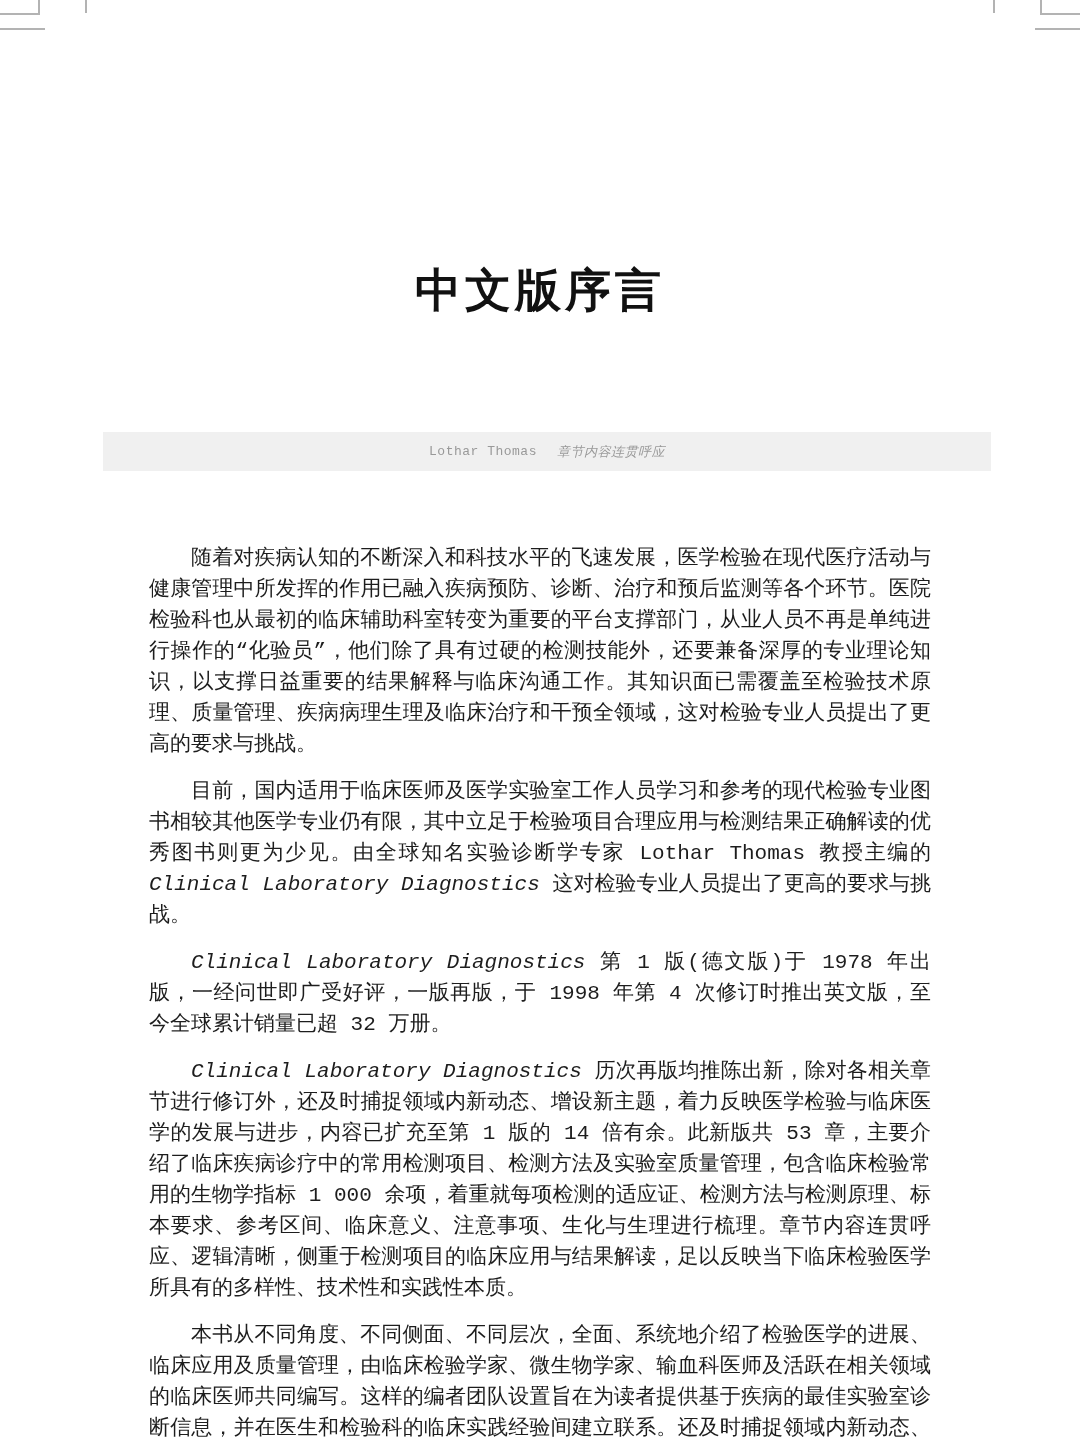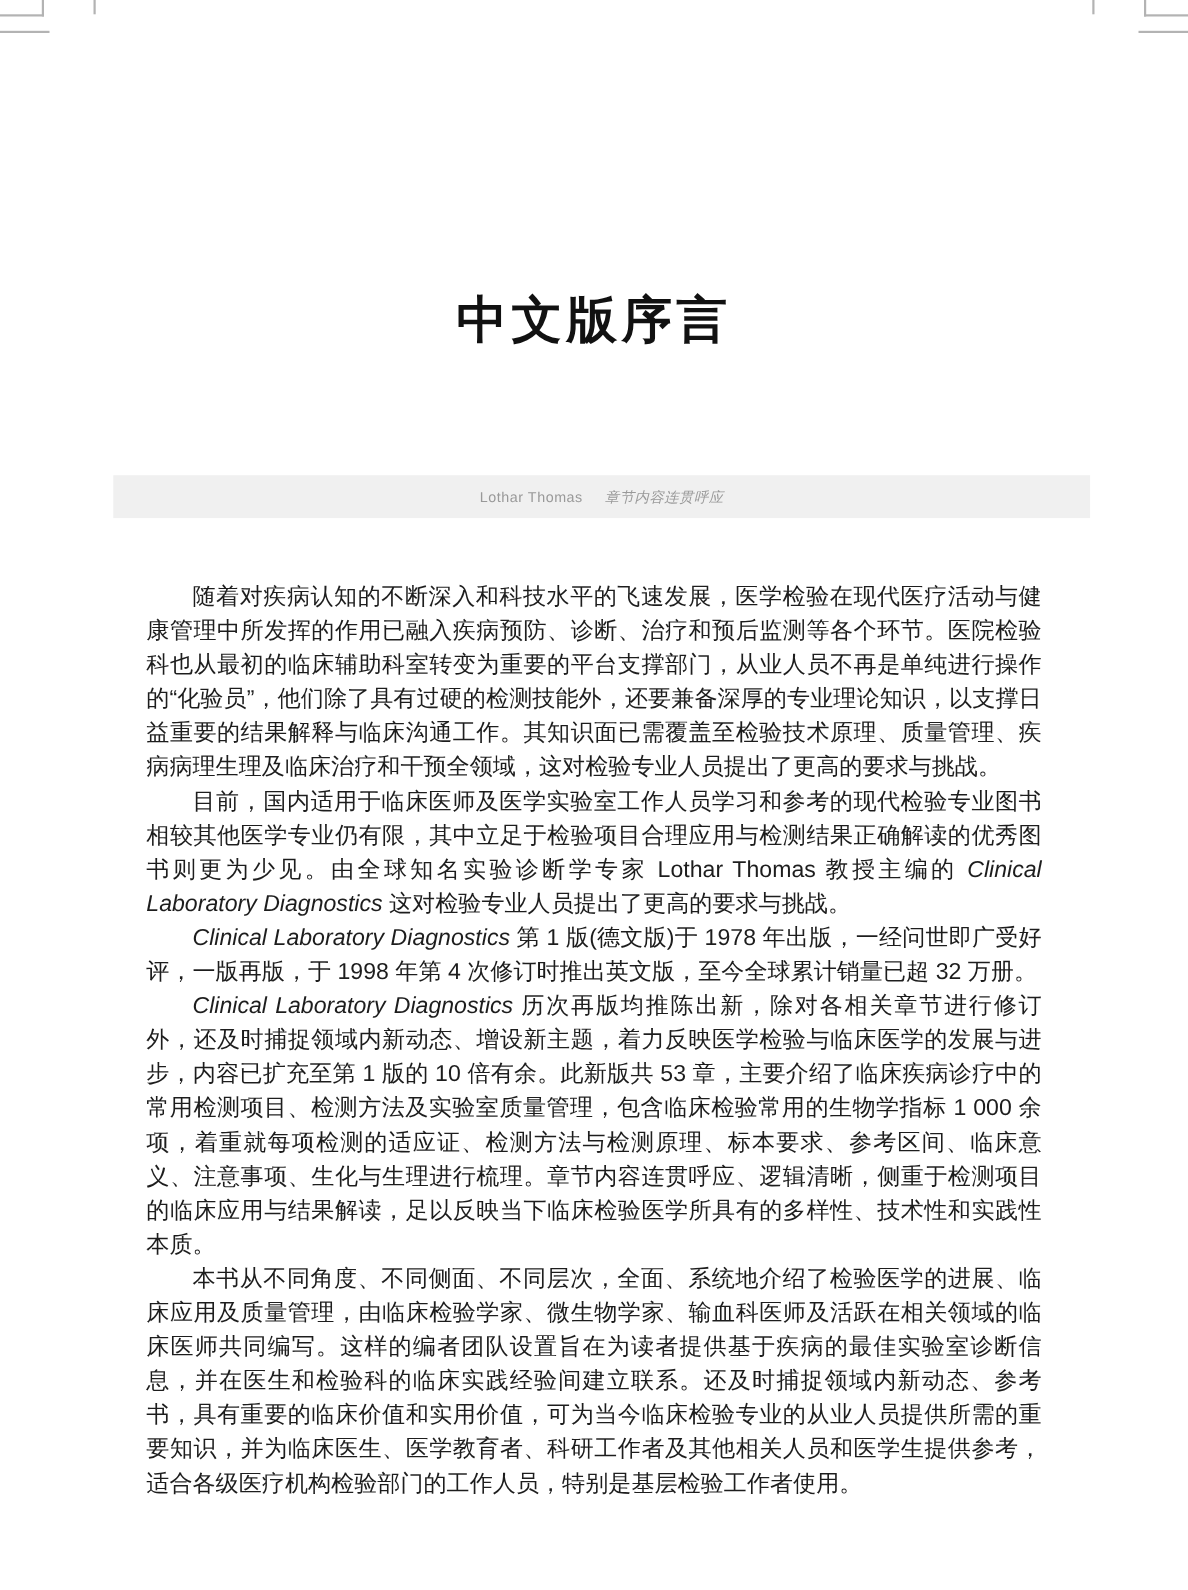--- a/index.html
+++ b/index.html
@@ -6,21 +6,21 @@
     margin: 0;
     padding: 0;
     background: #ffffff;
   }
   .page {
     position: relative;
     width: 1080px;
     height: 1445px;
     background: #ffffff;
     overflow: hidden;
-    font-family: Liberation Sans, sans-serif;
+    font-family: Liberation Mono, monospace;
   }
   
   .trim {
     position: absolute;
     background: #b3b3b3;
   }
   .tm-l-corner-v { left: 38px;   top: 0;    width: 2px;  height: 15px; }
   .tm-l-corner-h { left: 0;      top: 13px; width: 40px; height: 2px;  }
   .tm-l-tick     { left: 85px;   top: 0;    width: 2px;  height: 13px; }
   .tm-l-line2    { left: 0;      top: 28px; width: 45px; height: 2px;  }
@@ -63,21 +63,21 @@
     position: absolute;
     left: 133px;
     top: 527px;
     width: 814px;
     font-size: 21px;
     line-height: 31px;
     color: #1d1d1d;
     text-align: justify;
   }
   .body-text p {
-    margin: 0;
+    margin: 16px;
     text-indent: 2em;
   }
   .lat-italic {
     font-style: italic;
   }
 </style>
 </head>
 <body>
 
 <div class="page">
@@ -95,17 +95,17 @@
 
   <div class="band">
     <span class="en">Lothar Thomas</span>
     <span class="cn">章节内容连贯呼应</span>
   </div>
 
   <div class="body-text" id="body-text">
       <p><span class="">随着对疾病认知的不断深入和科技水平的飞速发展，医学检验在现代医疗活动与健康管理中所发挥的作用已融入疾病预防、诊断、治疗和预后监测等各个环节。医院检验科也从最初的临床辅助科室转变为重要的平台支撑部门，从业人员不再是单纯进行操作的“化验员”，他们除了具有过硬的检测技能外，还要兼备深厚的专业理论知识，以支撑日益重要的结果解释与临床沟通工作。其知识面已需覆盖至检验技术原理、质量管理、疾病病理生理及临床治疗和干预全领域，这对检验专业人员提出了更高的要求与挑战。</span></p>
       <p><span class="">目前，国内适用于临床医师及医学实验室工作人员学习和参考的现代检验专业图书相较其他医学专业仍有限，其中立足于检验项目合理应用与检测结果正确解读的优秀图书则更为少见。由全球知名实验诊断学专家 Lothar Thomas 教授主编的 </span><span class="lat-italic">Clinical Laboratory Diagnostics</span><span class=""> 这对检验专业人员提出了更高的要求与挑战。</span></p>
       <p><span class="lat-italic">Clinical Laboratory Diagnostics</span><span class=""> 第 1 版(德文版)于 1978 年出版，一经问世即广受好评，一版再版，于 1998 年第 4 次修订时推出英文版，至今全球累计销量已超 32 万册。</span></p>
-      <p><span class="lat-italic">Clinical Laboratory Diagnostics</span><span class=""> 历次再版均推陈出新，除对各相关章节进行修订外，还及时捕捉领域内新动态、增设新主题，着力反映医学检验与临床医学的发展与进步，内容已扩充至第 1 版的 10 倍有余。此新版共 53 章，主要介绍了临床疾病诊疗中的常用检测项目、检测方法及实验室质量管理，包含临床检验常用的生物学指标 1 000 余项，着重就每项检测的适应证、检测方法与检测原理、标本要求、参考区间、临床意义、注意事项、生化与生理进行梳理。章节内容连贯呼应、逻辑清晰，侧重于检测项目的临床应用与结果解读，足以反映当下临床检验医学所具有的多样性、技术性和实践性本质。</span></p>
+      <p><span class="lat-italic">Clinical Laboratory Diagnostics</span><span class=""> 历次再版均推陈出新，除对各相关章节进行修订外，还及时捕捉领域内新动态、增设新主题，着力反映医学检验与临床医学的发展与进步，内容已扩充至第 1 版的 14 倍有余。此新版共 53 章，主要介绍了临床疾病诊疗中的常用检测项目、检测方法及实验室质量管理，包含临床检验常用的生物学指标 1 000 余项，着重就每项检测的适应证、检测方法与检测原理、标本要求、参考区间、临床意义、注意事项、生化与生理进行梳理。章节内容连贯呼应、逻辑清晰，侧重于检测项目的临床应用与结果解读，足以反映当下临床检验医学所具有的多样性、技术性和实践性本质。</span></p>
       <p><span class="">本书从不同角度、不同侧面、不同层次，全面、系统地介绍了检验医学的进展、临床应用及质量管理，由临床检验学家、微生物学家、输血科医师及活跃在相关领域的临床医师共同编写。这样的编者团队设置旨在为读者提供基于疾病的最佳实验室诊断信息，并在医生和检验科的临床实践经验间建立联系。还及时捕捉领域内新动态、参考书，具有重要的临床价值和实用价值，可为当今临床检验专业的从业人员提供所需的重要知识，并为临床医生、医学教育者、科研工作者及其他相关人员和医学生提供参考，适合各级医疗机构检验部门的工作人员，特别是基层检验工作者使用。</span></p>
     </div>
 
 </div>
 
 </body></html>

